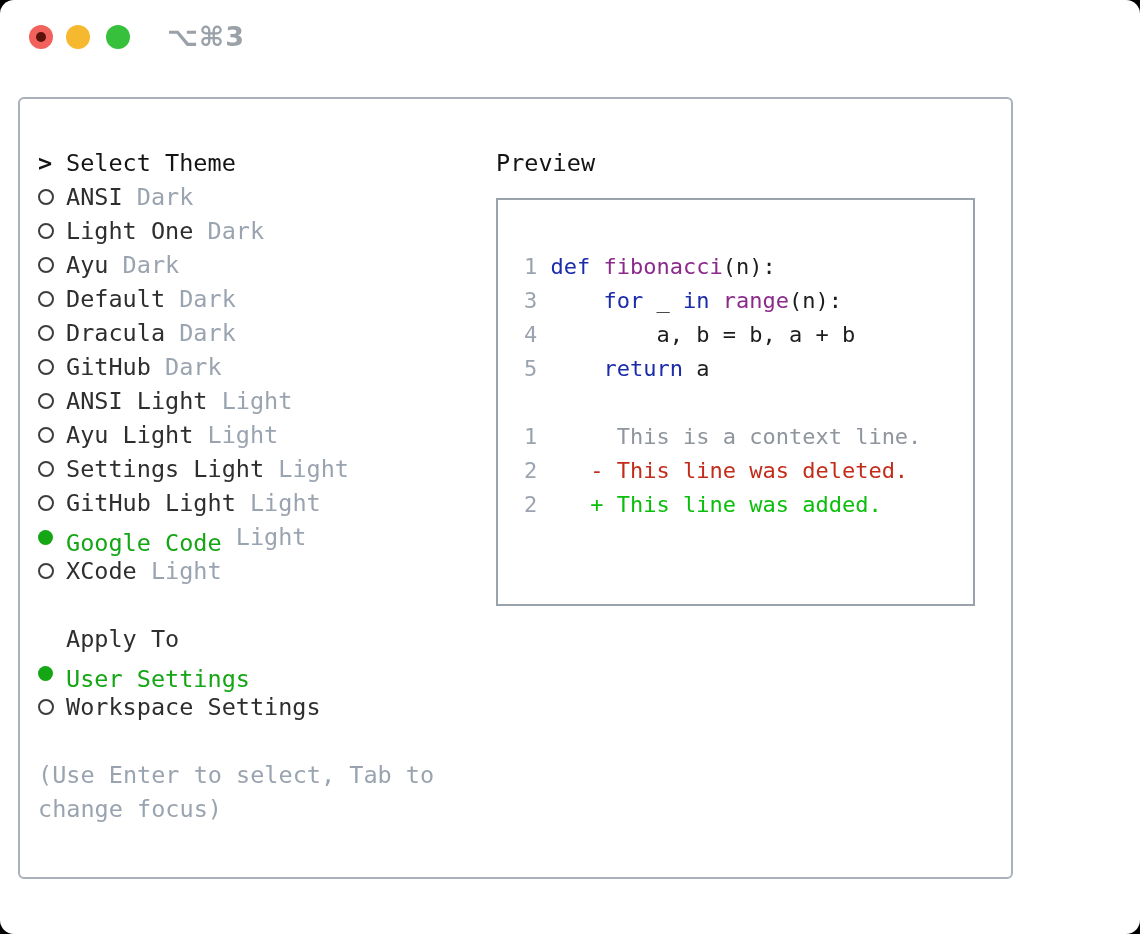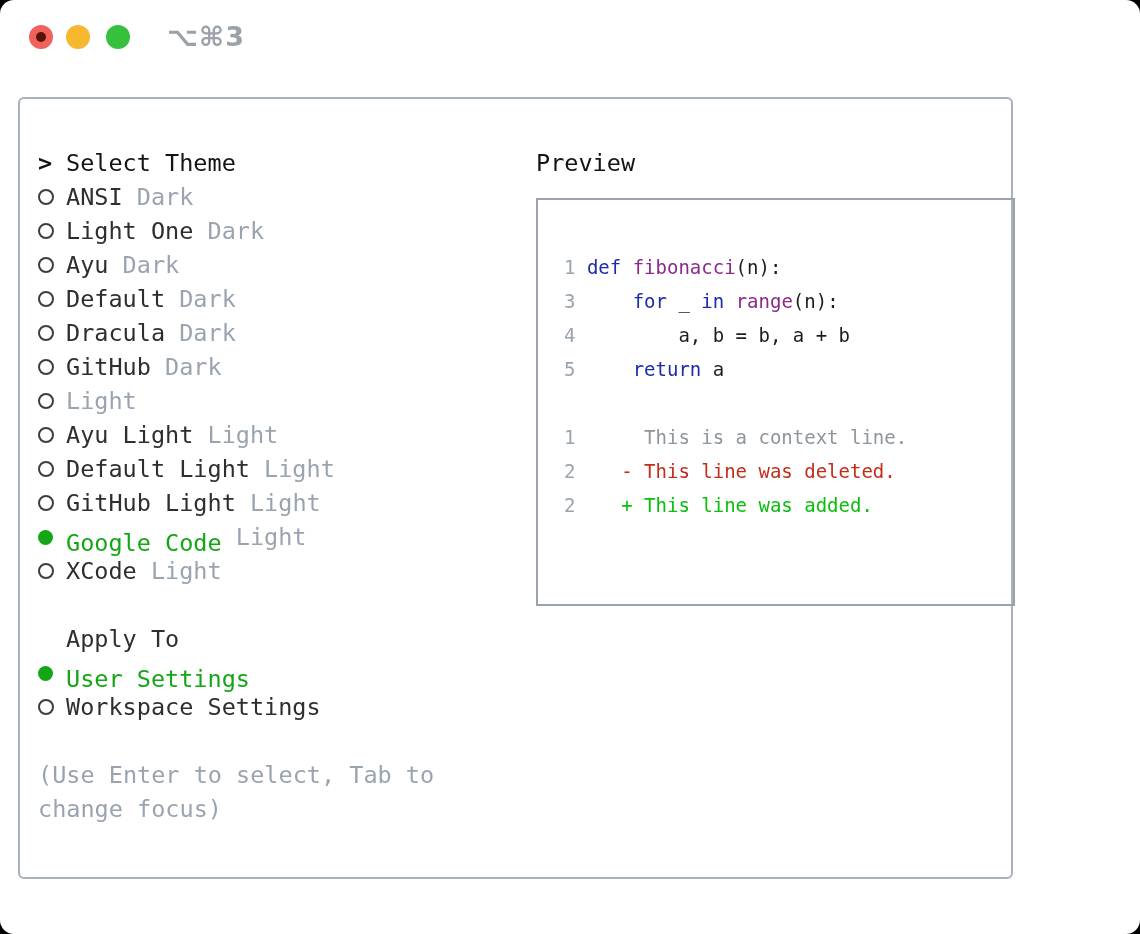--- a/index.html
+++ b/index.html
@@ -27,24 +27,24 @@
   .marker{display:inline-flex;width:28px;align-items:center;flex:0 0 28px;}
   .ring{width:12px;height:12px;border:2px solid #3d3d3d;border-radius:50%;box-sizing:content-box;}
   .dotsel{width:15px;height:15px;background:var(--accent);border-radius:50%;}
   .cursor{font-weight:bold;color:#141414;}
   .hdr{font-weight:normal;color:#141414;}
   .variant{color:var(--muted);}
   .sel{color:var(--accent);margin-top:12px;}
   .spacer{height:34px;}
   .help{color:var(--muted);height:34px;line-height:34px;white-space:pre;}
   
-  .rightcol{position:absolute;left:496px;top:47px;font-size:23.5px;line-height:34px;padding-left:20px;}
+  .rightcol{position:absolute;left:456px;top:47px;font-size:23.5px;line-height:34px;padding-left:20px;}
   .preview-box{margin-top:18px;width:479px;height:408px;box-sizing:border-box;
     border:2px solid var(--box_border);padding:50px 0 0 26px;overflow:hidden;}
-  .cl{height:34px;line-height:34px;white-space:pre;font-size:19px;color:var(--code);}
+  .cl{height:34px;line-height:34px;white-space:pre;font-size:22px;color:var(--code);}
   .ln{color:var(--muted);}
   .tok-keyword{color:var(--keyword);}
   .tok-function{color:var(--function);}
   .tok-number{color:var(--number);}
   .tok-code{color:var(--code);}
   .tok-context{color:var(--context);}
   .tok-deleted{color:var(--deleted);}
   .tok-added{color:var(--added);}
 </style>
 </head>
@@ -69,23 +69,23 @@
         <span class="hdr">Select Theme</span>
       </div>
 
       <div id="theme-list">
           <div class="row"><span class="marker"><span class="ring"></span></span><span>ANSI </span><span class="variant">Dark</span></div>
           <div class="row"><span class="marker"><span class="ring"></span></span><span>Light One </span><span class="variant">Dark</span></div>
           <div class="row"><span class="marker"><span class="ring"></span></span><span>Ayu </span><span class="variant">Dark</span></div>
           <div class="row"><span class="marker"><span class="ring"></span></span><span>Default </span><span class="variant">Dark</span></div>
           <div class="row"><span class="marker"><span class="ring"></span></span><span>Dracula </span><span class="variant">Dark</span></div>
           <div class="row"><span class="marker"><span class="ring"></span></span><span>GitHub </span><span class="variant">Dark</span></div>
-          <div class="row"><span class="marker"><span class="ring"></span></span><span class="variant">Light</span></div>
+          <div class="row"><span class="marker"><span class="ring"></span></span><span>ANSI Light </span><span class="variant">Light</span></div>
           <div class="row"><span class="marker"><span class="ring"></span></span><span>Ayu Light </span><span class="variant">Light</span></div>
-          <div class="row"><span class="marker"><span class="ring"></span></span><span>Default Light </span><span class="variant">Light</span></div>
+          <div class="row"><span class="marker"><span class="ring"></span></span><span>Settings Light </span><span class="variant">Light</span></div>
           <div class="row"><span class="marker"><span class="ring"></span></span><span>GitHub Light </span><span class="variant">Light</span></div>
           <div class="row"><span class="marker"><span class="dotsel"></span></span><span class="sel">Google Code </span><span class="variant">Light</span></div>
           <div class="row"><span class="marker"><span class="ring"></span></span><span>XCode </span><span class="variant">Light</span></div>
         </div>
 
       <div class="spacer"></div>
 
       <div class="row">
         <span class="marker"></span>
         <span>Apply To</span>

